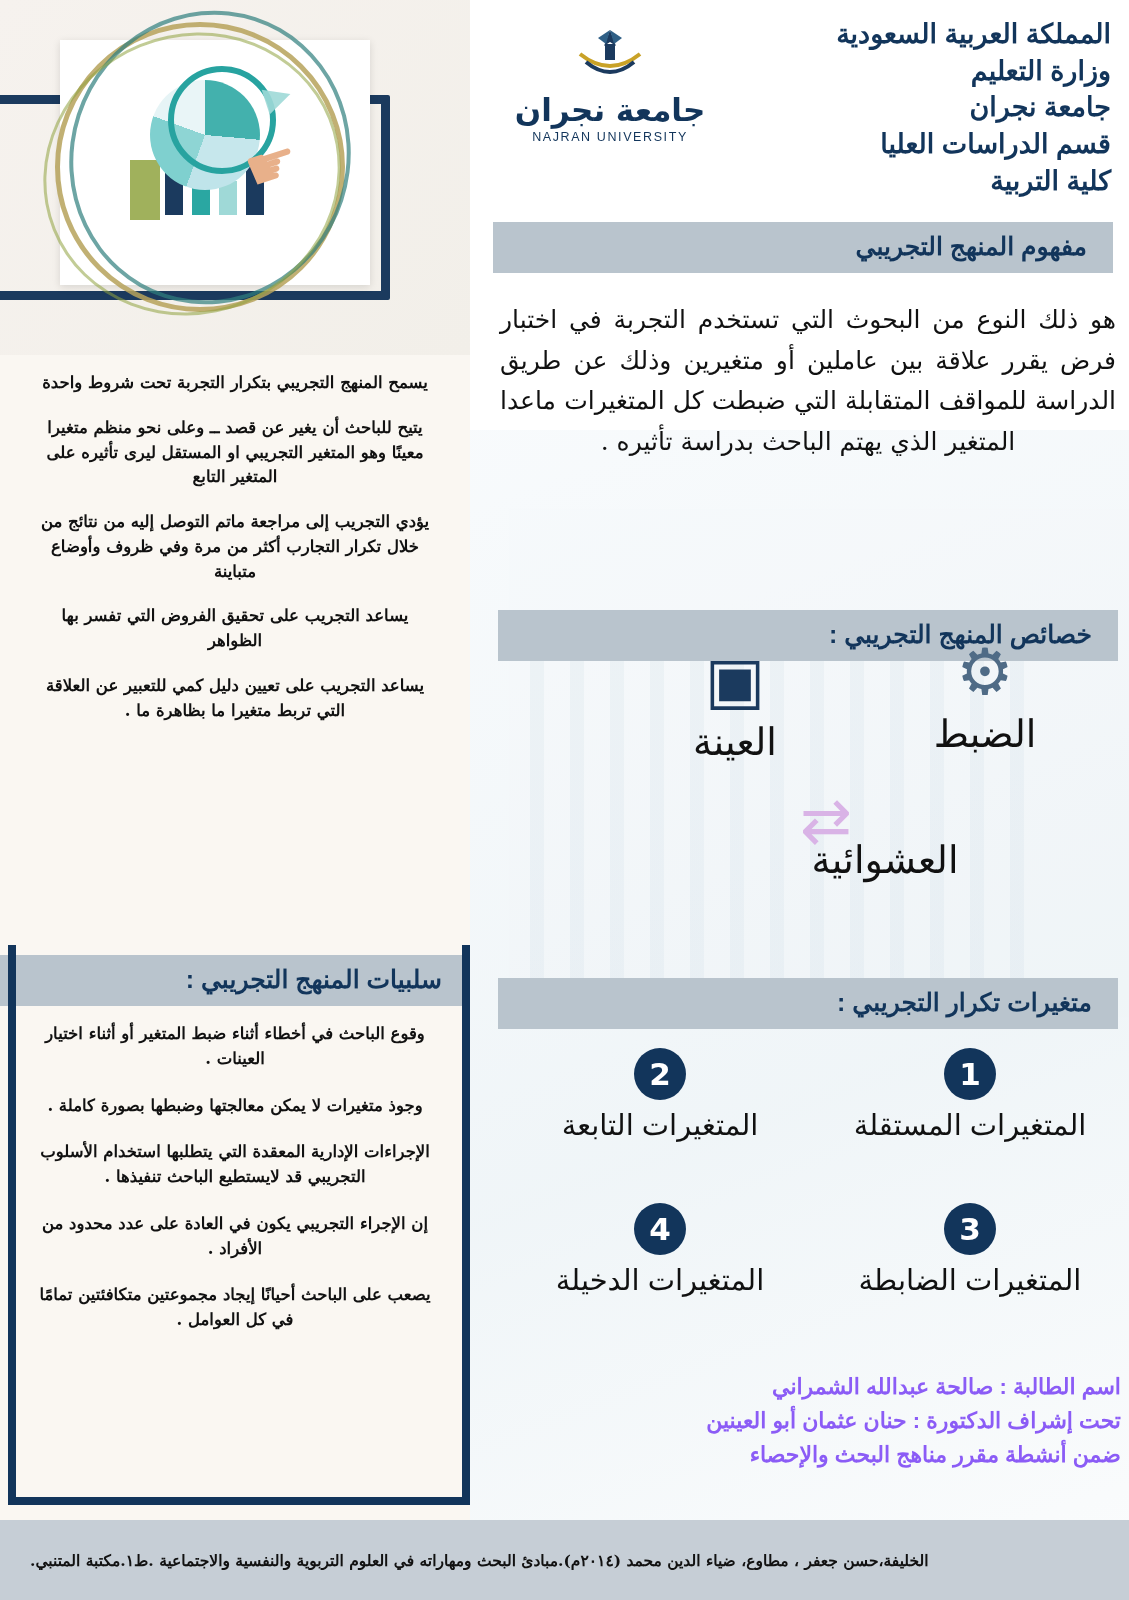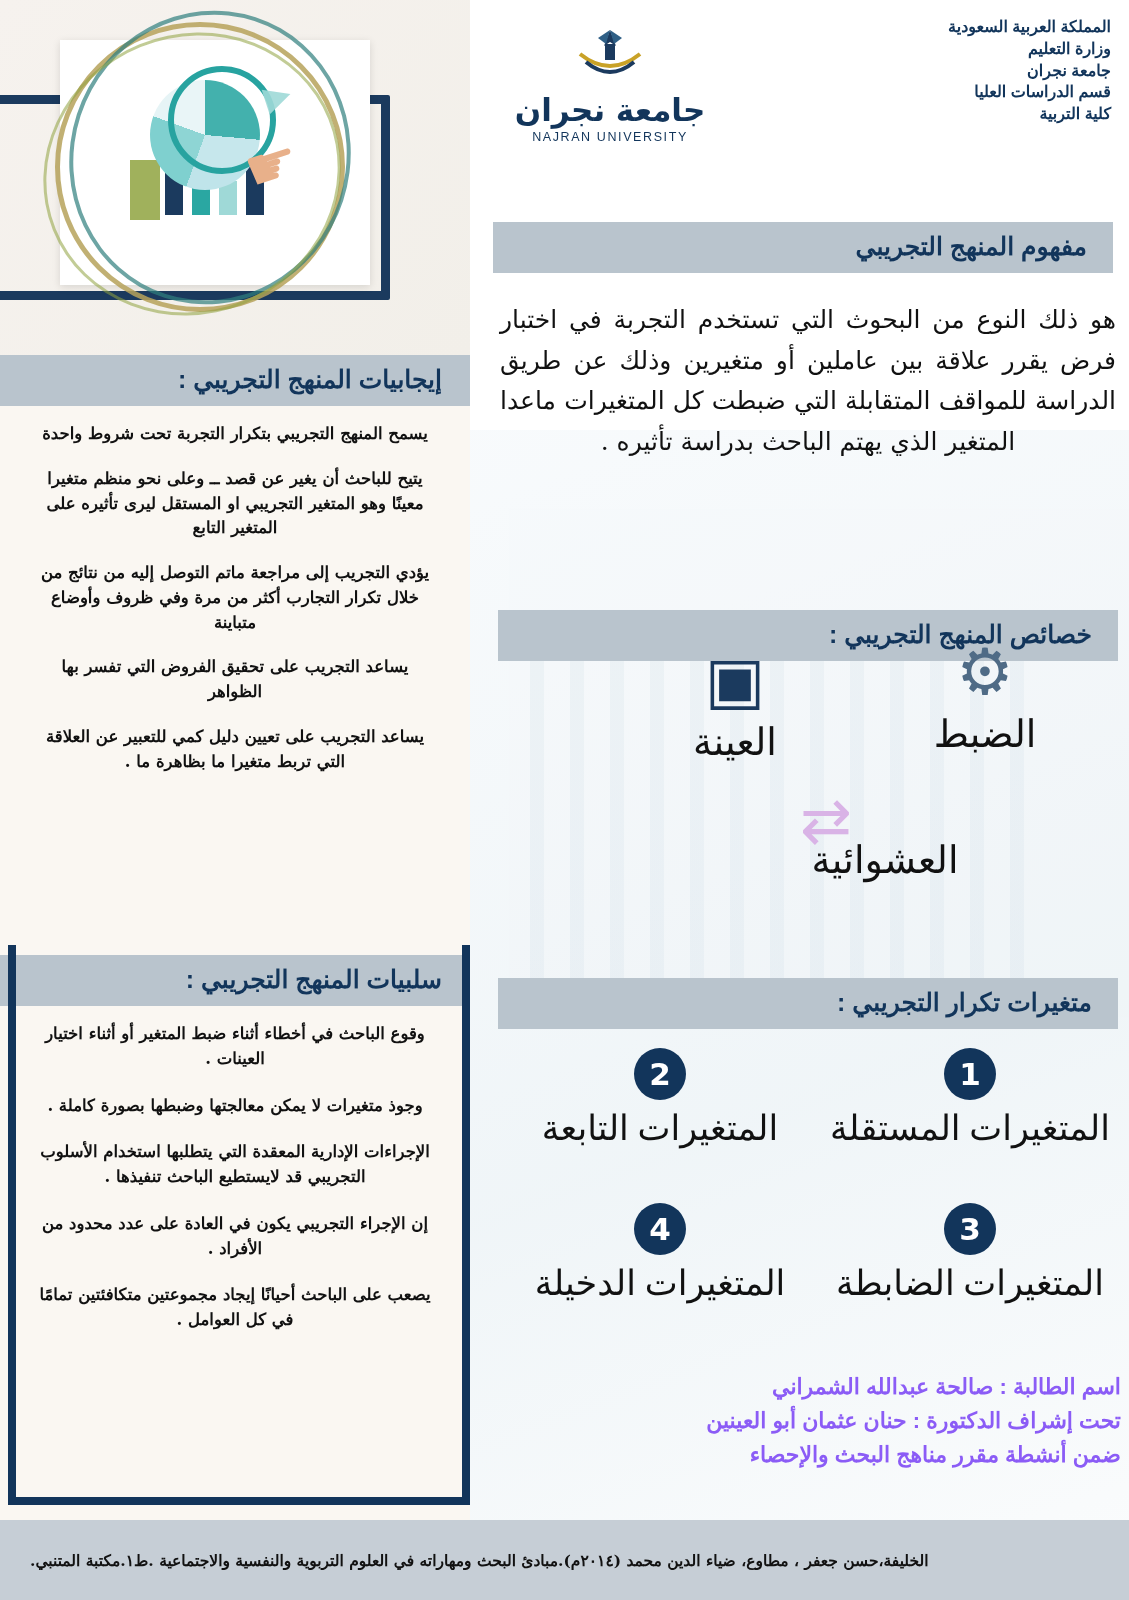--- a/index.html
+++ b/index.html
@@ -172,21 +172,21 @@
   }
 
   .header-area {
     position: absolute; left: 0; top: 0; width: 659px; height: 215px;
   }
   .univ-titles {
     position: absolute; right: 18px; top: 16px;
     text-align: right;
     color: #12355b;
     font-weight: bold;
-    font-size: 16px;
+    font-size: 27px;
     line-height: 1.36;
   }
   .logo-box {
     position: absolute; left: 42px; top: 22px;
     width: 196px; height: 142px;
     background: #ffffff;
     text-align: center;
   }
   .logo-mark { margin-top: 6px; }
   .logo-ar {
@@ -246,22 +246,22 @@
   .vcell { position: absolute; width: 300px; text-align: center; }
   .vcell .num {
     width: 52px; height: 52px; border-radius: 50%;
     background: #12355b; color: #fff;
     font-size: 31px; font-weight: bold;
     display: flex; align-items: center; justify-content: center;
     margin: 0 auto 8px auto;
     font-family: "DejaVu Sans", sans-serif;
   }
   .vcell .vlabel {
-    font-family: Liberation Serif, serif;
-    font-size: 35px; color: #111;
+    font-family: Liberation Sans, sans-serif;
+    font-size: 29px; color: #111;
   }
   #v1 { right: 0px;   top: 0px; }
   #v2 { right: 310px; top: 0px; }
   #v3 { right: 0px;   top: 155px; }
   #v4 { right: 310px; top: 155px; }
 
   .credits {
     position: absolute; left: 26px; top: 1370px; width: 625px;
     text-align: right; direction: rtl;
     color: #8b5cf6; font-weight: bold;
@@ -300,21 +300,20 @@
       <div class="hero-pie"></div>
       <div class="hero-mag"></div>
       <div class="hero-arrow"></div>
       <div class="hero-hand">☛</div>
       <div class="hero-ring"></div>
       <div class="hero-ring2"></div>
       <div class="hero-ring3"></div>
     </div>
 
     <div class="pos-wrap">
-      <div class="sec-bar">إيجابيات المنهج التجريبي :</div>
       <div class="bullets">
         <div class="bullet">يسمح المنهج التجريبي بتكرار التجربة تحت شروط واحدة</div>
         <div class="bullet">يتيح للباحث أن يغير عن قصد ــ وعلى نحو منظم متغيرا معينًا وهو المتغير التجريبي او المستقل ليرى تأثيره على المتغير التابع</div>
         <div class="bullet">يؤدي التجريب إلى مراجعة ماتم التوصل إليه من نتائج من خلال تكرار التجارب أكثر من مرة وفي ظروف وأوضاع متباينة</div>
         <div class="bullet">يساعد التجريب على تحقيق الفروض التي تفسر بها الظواهر</div>
         <div class="bullet">يساعد التجريب على تعيين دليل كمي للتعبير عن العلاقة التي تربط متغيرا ما بظاهرة ما .</div>
       </div>
     </div>
 
     <div class="neg-wrap">

